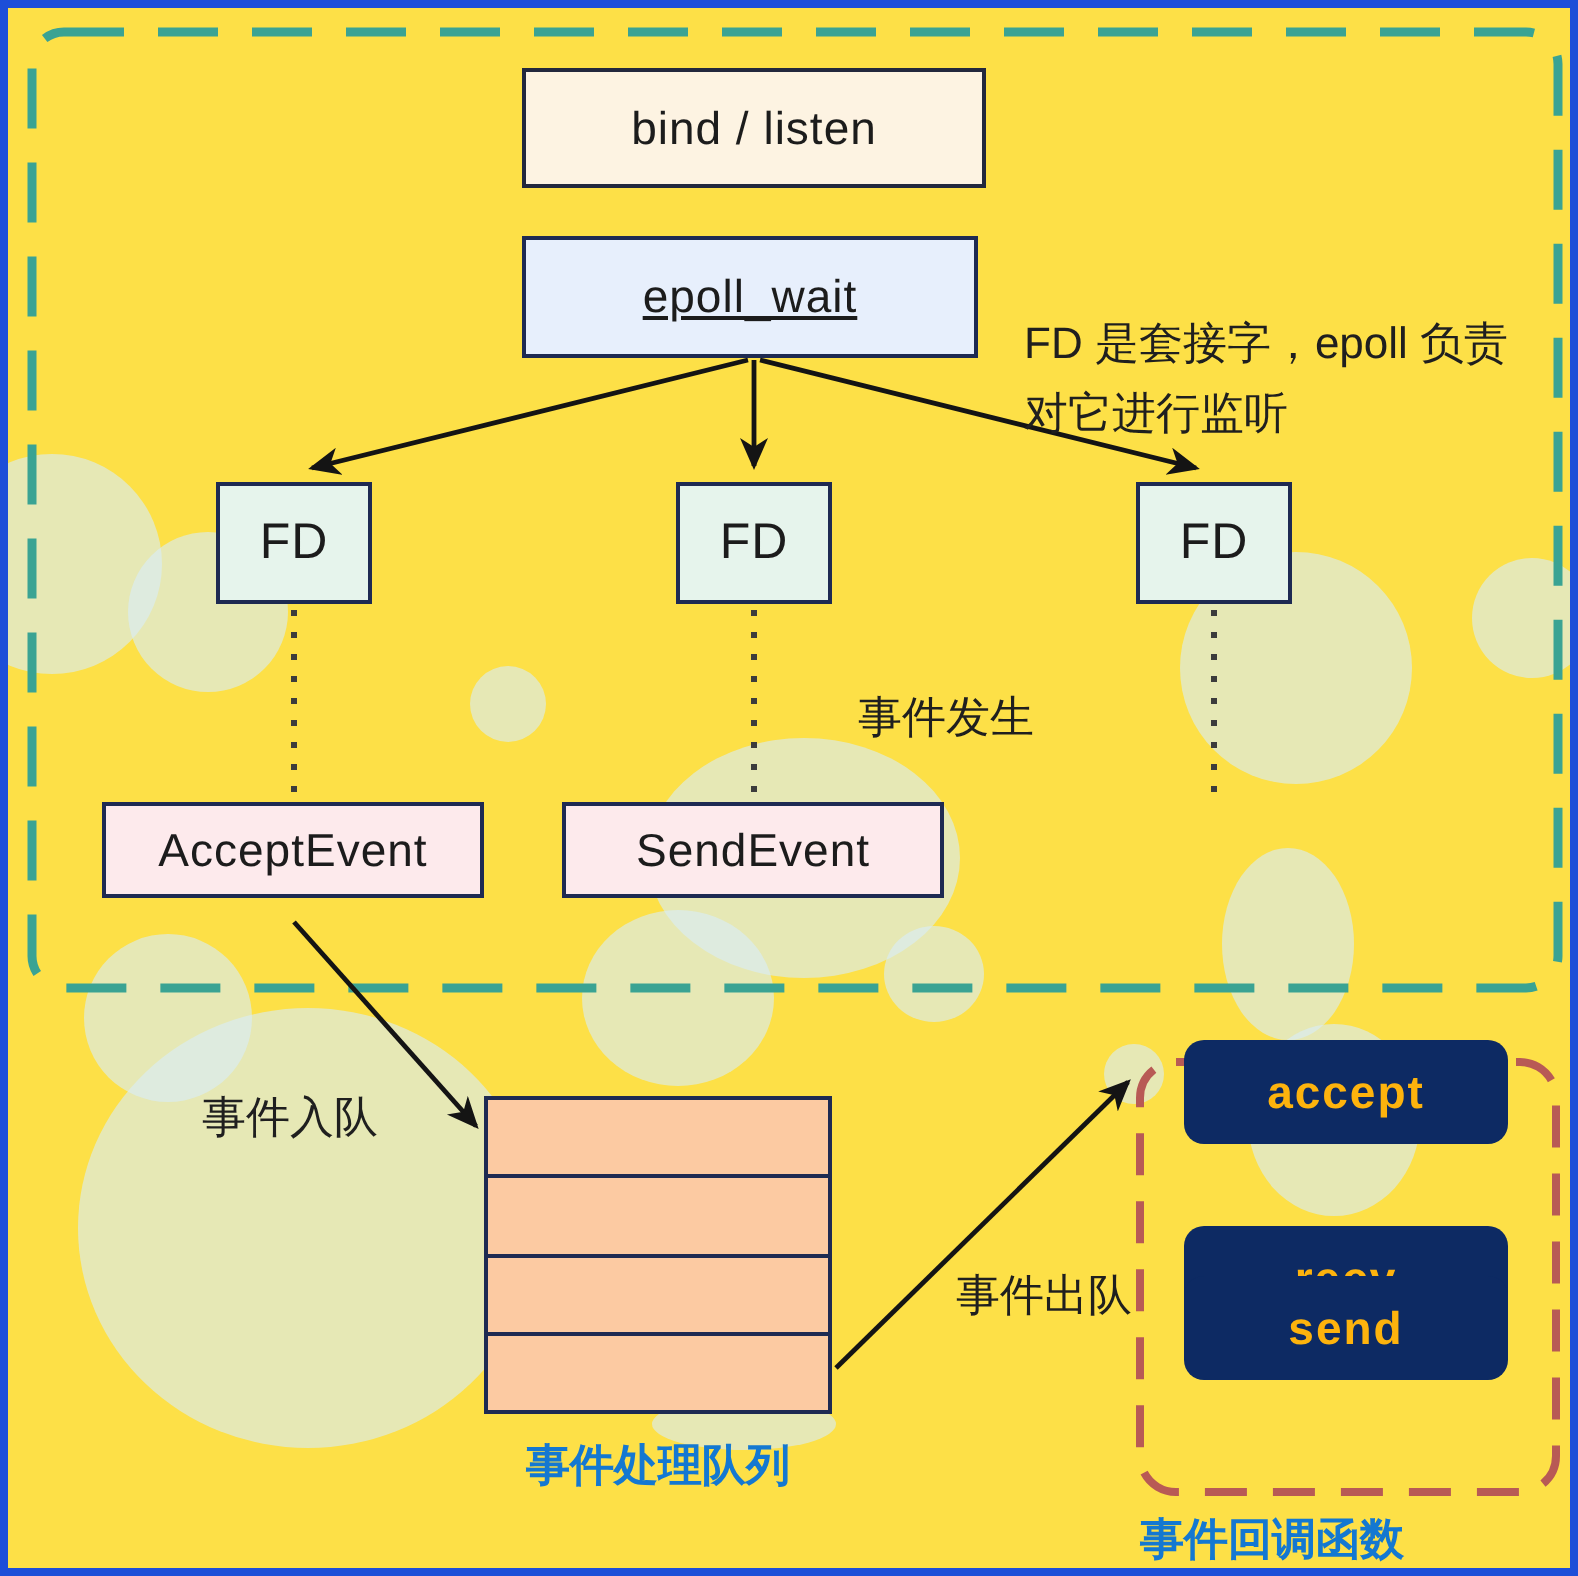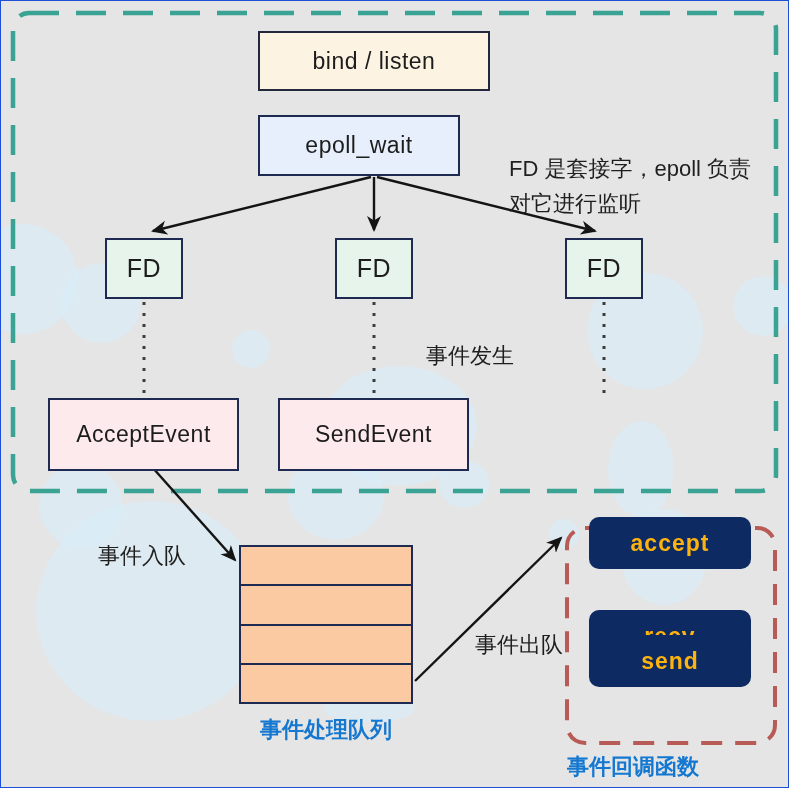--- a/index.html
+++ b/index.html
@@ -1,37 +1,37 @@
 <!DOCTYPE html>
 <html style="--outer-border: #3aa393; --callback-border: #b85a55; --bind-listen-fill: #fdf3e2; --epoll-fill: #e7effc; --fd-fill: #e6f4ec; --event-fill: #fdeaec; --queue-fill: #fccaa2; --callback-fill: #0d2a63; --callback-text: #fdb30d; --blue-label: #1478d1; --box-border: #1e2a52; --arrow: #141414; --decor-circle: #d8edf9;"><head>
 <meta charset="utf-8">
 <style>
   html,body{margin:0;padding:0;background:#fff;}
   #canvas{
     position:relative;width:789px;height:788px;overflow:hidden;
-    background:#e5e5e5;border:1px solid #1d4ed8;box-sizing:border-box;
+    background:#fde047;border:4px solid #1d4ed8;box-sizing:border-box;
     font-family:"Liberation Sans","DejaVu Sans",sans-serif;
     color:#1c1c1c;
   }
   svg.layer{position:absolute;left:0;top:0;width:789px;height:788px;pointer-events:none;}
   .decor{fill:var(--decor-circle,#dceffa);opacity:.62;}
   .teal-rect{fill:none;stroke:var(--outer-border,#3aa393);stroke-width:4.5;stroke-dasharray:30 17;}
   .red-rect{fill:none;stroke:var(--callback-border,#b85a55);stroke-width:4;stroke-dasharray:21 13;}
   .arrow{stroke:var(--arrow,#141414);stroke-width:2.4;fill:none;}
   .dotline{stroke:#3c3c3c;stroke-width:3;stroke-dasharray:3 8;fill:none;}
   .box{
     position:absolute;display:flex;align-items:center;justify-content:center;
     border:2px solid var(--box-border,#1e2a52);box-sizing:border-box;
     font-size:23px;letter-spacing:.5px;
   }
   .bind{left:257px;top:30px;width:232px;height:60px;background:var(--bind-listen-fill,#fdf3e2);border-color:#23283d;}
-  .epoll{left:257px;top:114px;width:202px;height:61px;background:var(--epoll-fill,#e7effc);}
+  .epoll{left:257px;top:114px;width:228px;height:61px;background:var(--epoll-fill,#e7effc);text-decoration:underline;}
   .fd{width:78px;height:61px;top:237px;background:var(--fd-fill,#e6f4ec);font-size:25px;}
   .fd1{left:104px;} .fd2{left:334px;} .fd3{left:564px;}
-  .event{top:397px;width:191px;height:73px;background:var(--event-fill,#fdeaec);}
+  .event{top:397px;width:191px;height:48px;background:var(--event-fill,#fdeaec);}
   .ev1{left:47px;} .ev2{left:277px;} .ev3{left:508px;width:192px;}
   #queue{
     position:absolute;left:238px;top:544px;width:174px;height:159px;
     border:2px solid var(--box-border,#1e2a52);box-sizing:border-box;
     background:var(--queue-fill,#fccaa2);display:flex;flex-direction:column;
   }
   .queue-row{flex:1;}
   .queue-row + .queue-row{border-top:2px solid var(--box-border,#1e2a52);}
   .cb{
     position:absolute;left:588px;width:162px;height:52px;border-radius:10px;

